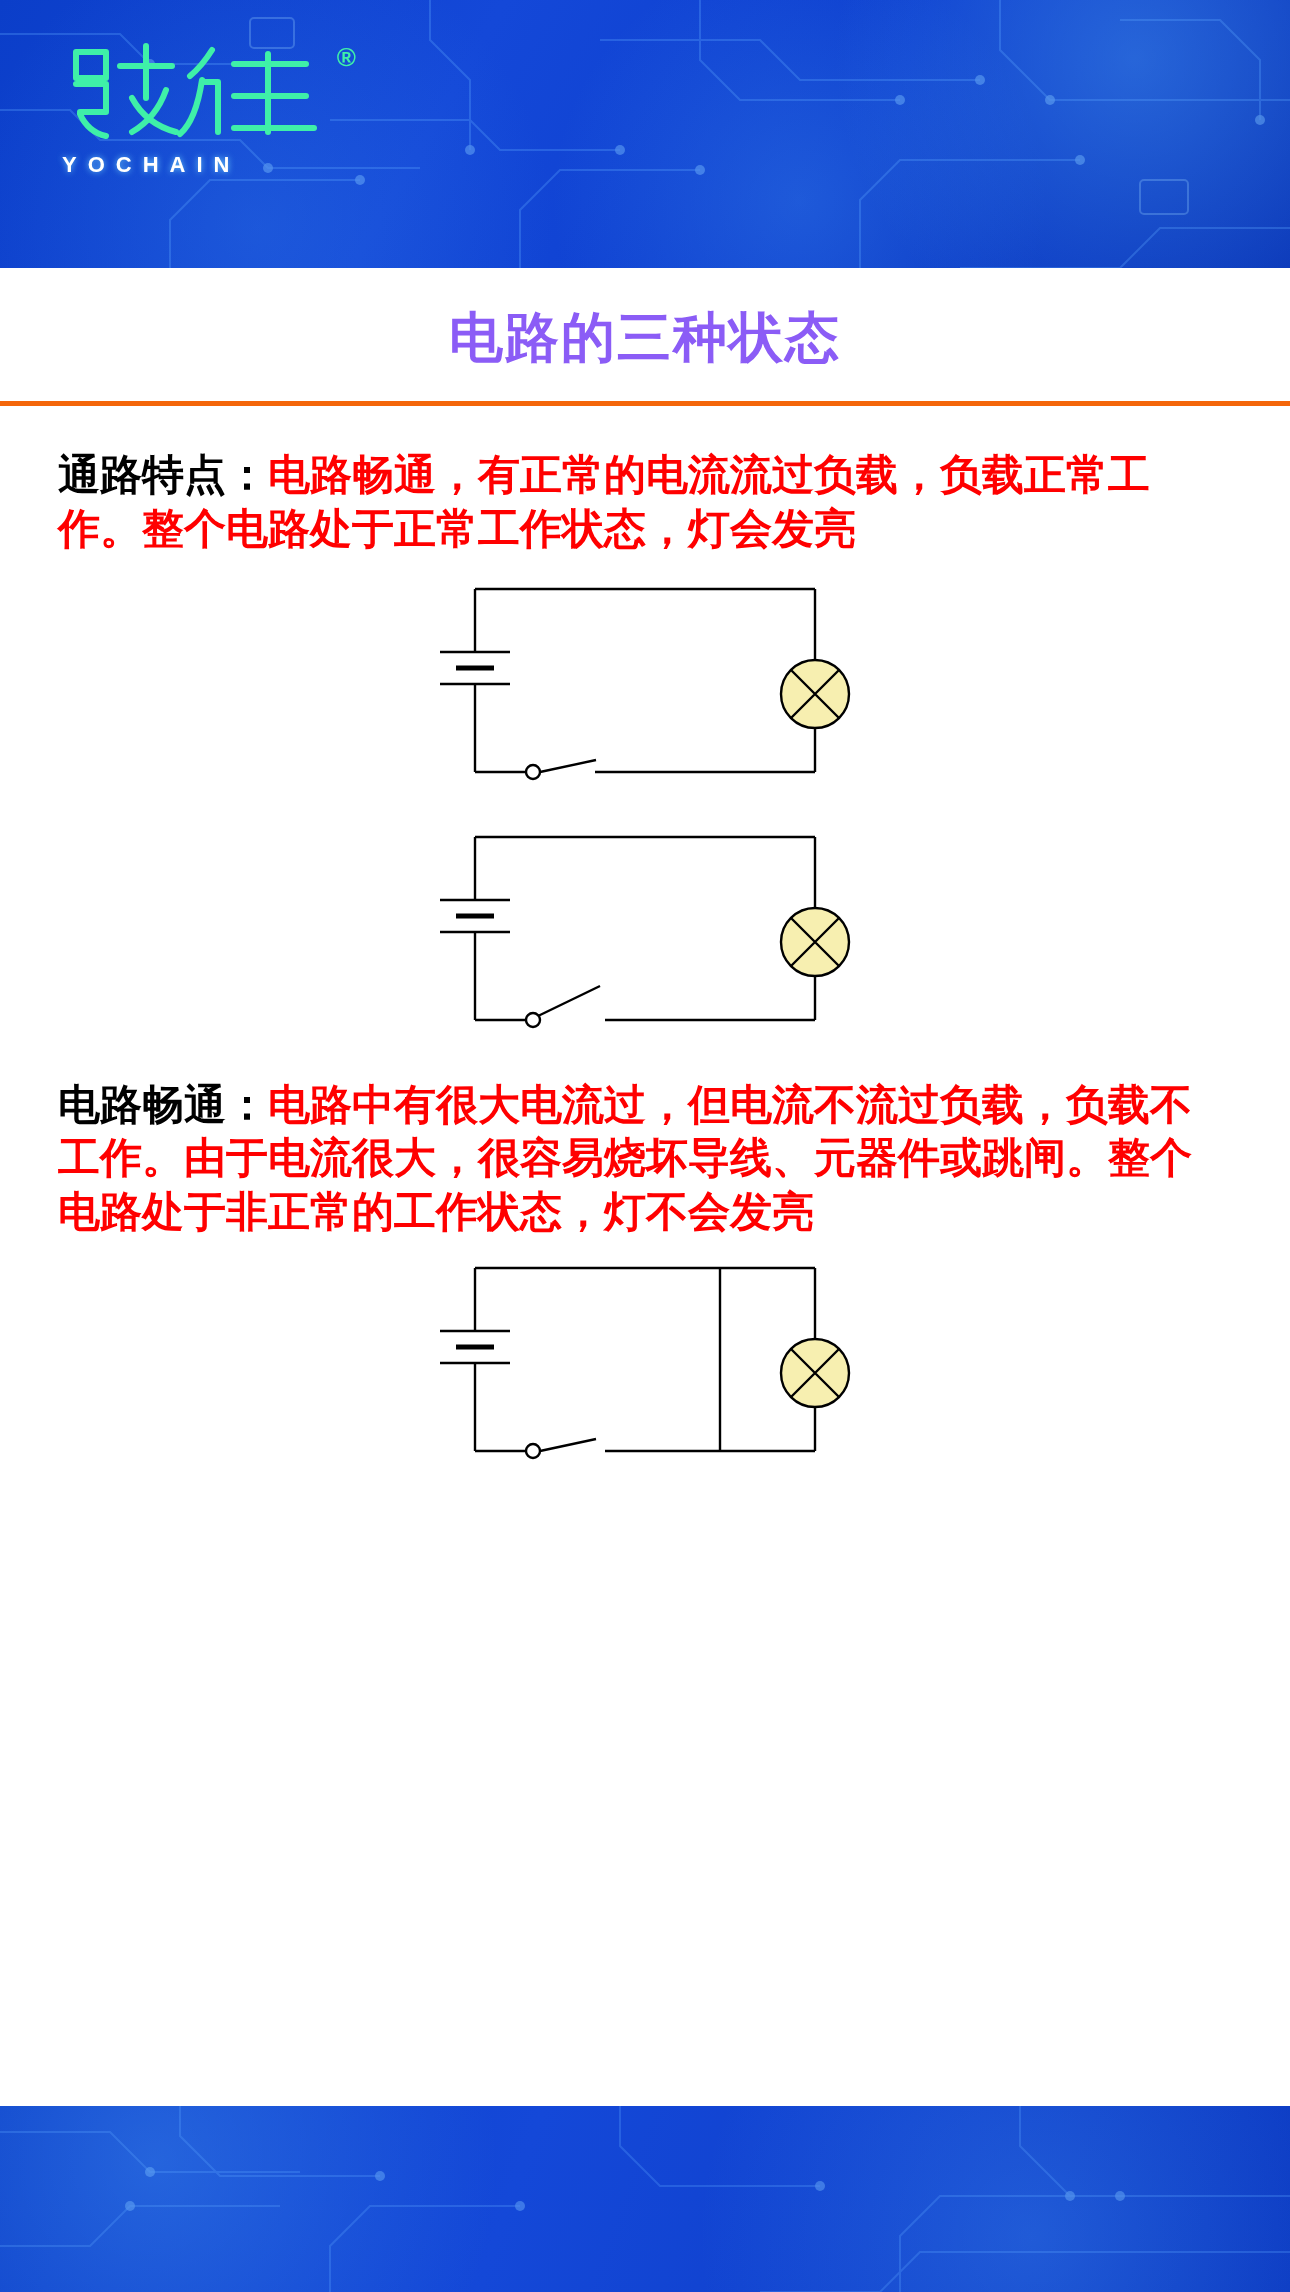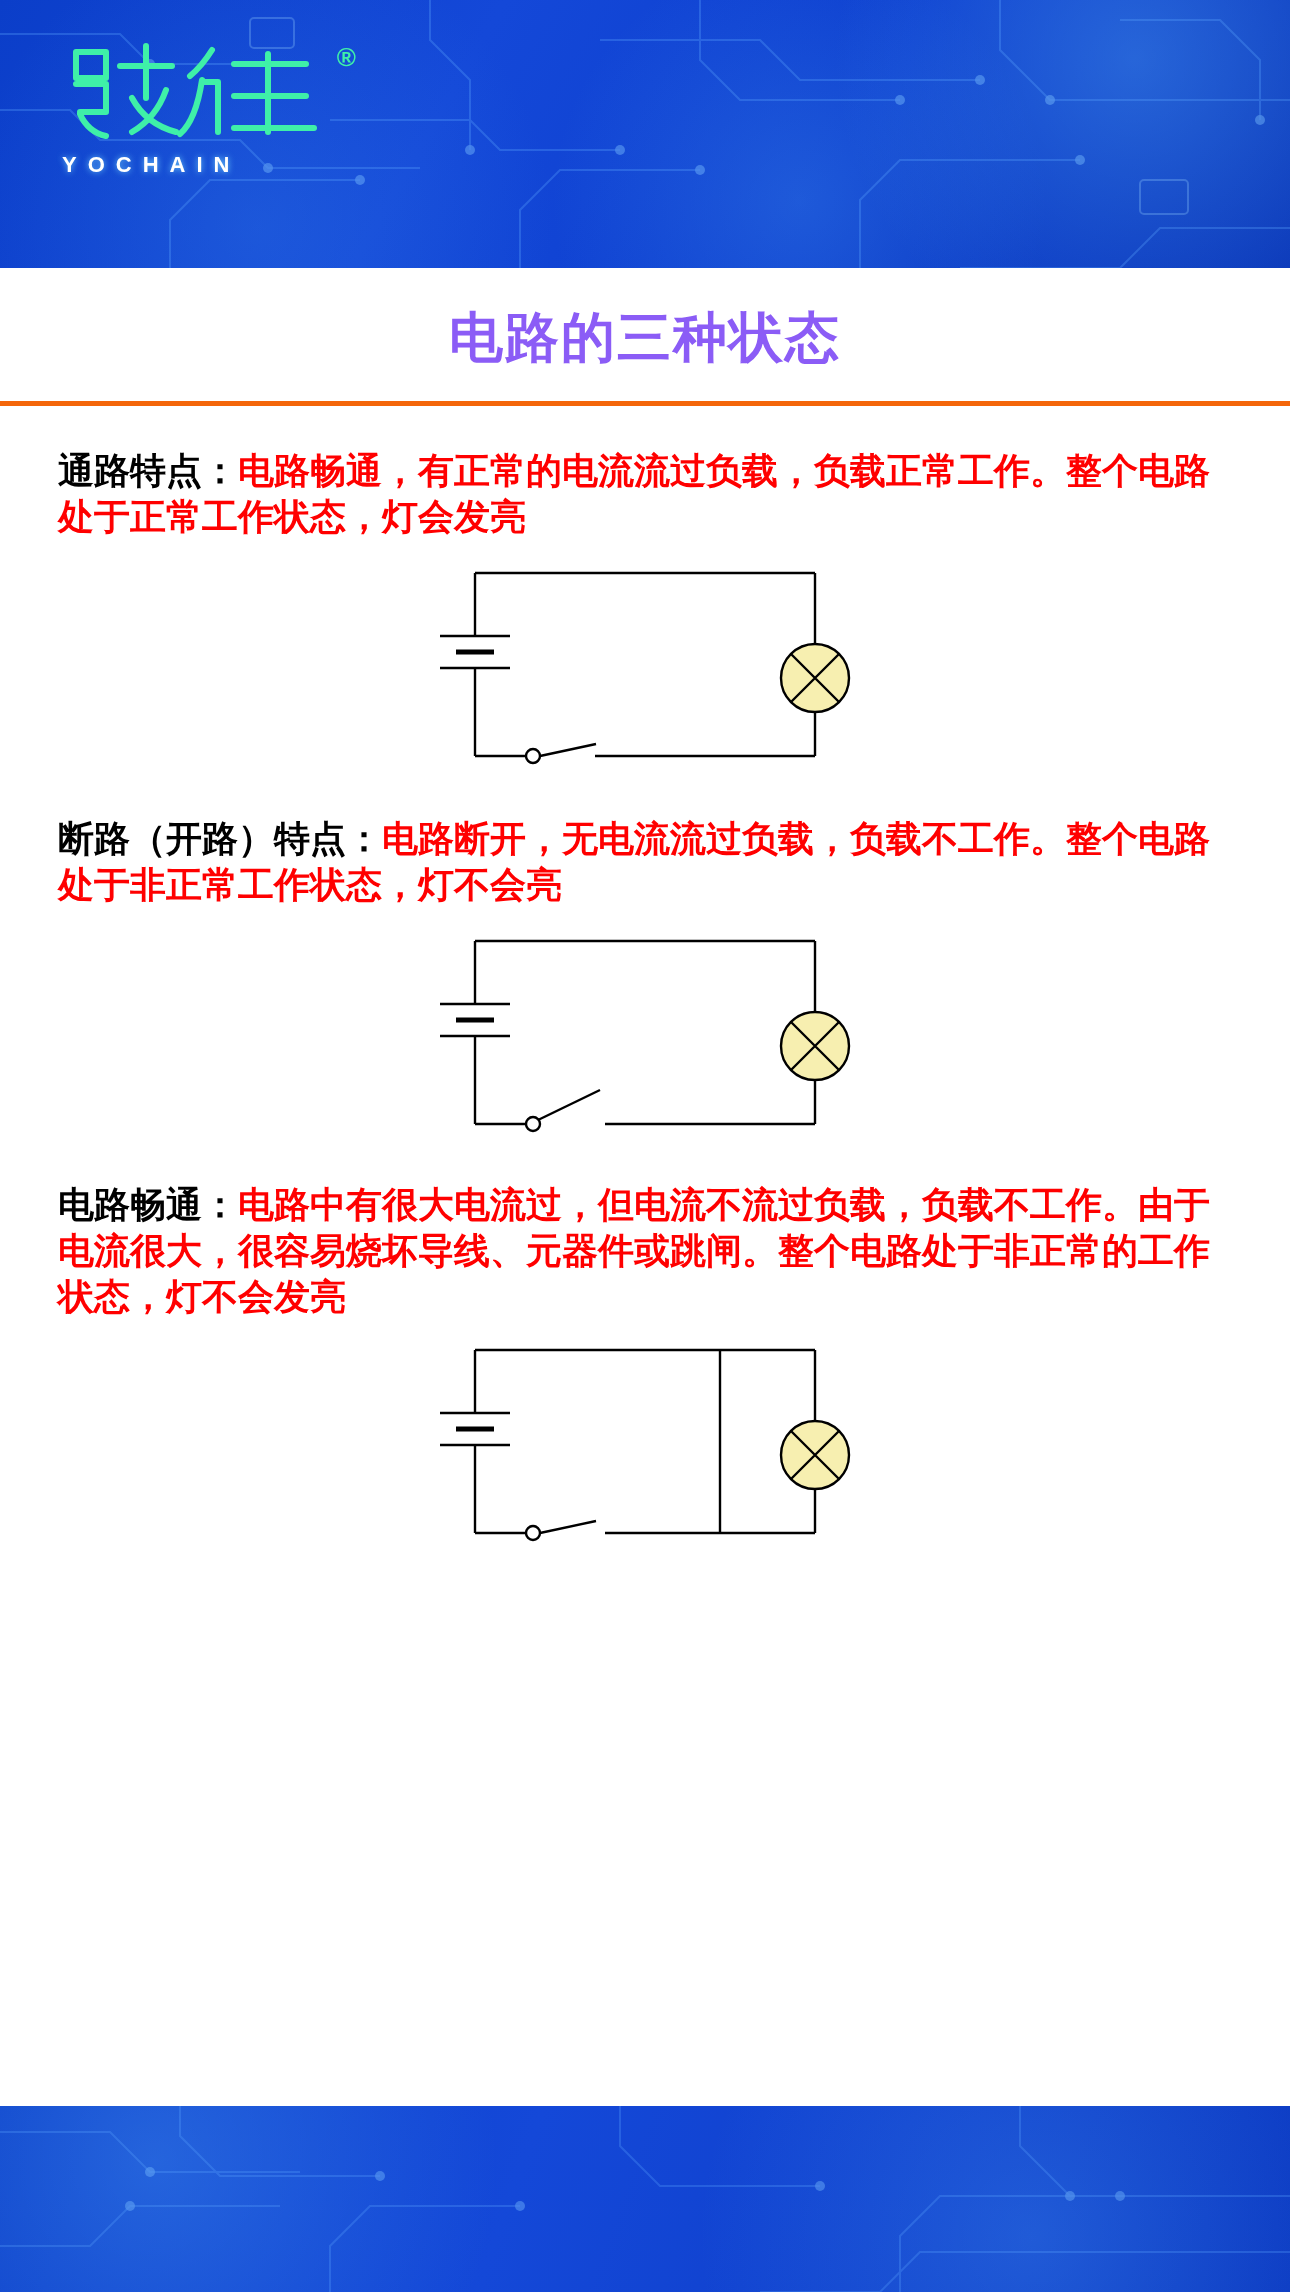--- a/index.html
+++ b/index.html
@@ -85,21 +85,21 @@
   
   .content {
     padding: 0 0 0 0;
     box-sizing: border-box;
   }
   .section {
     padding: 0 58px;
     box-sizing: border-box;
   }
   .para {
-    font-size: 36px;
+    font-size: 42px;
     line-height: 1.28;
     font-weight: bold;
     color: #ff0000;
     margin: 0;
     padding: 0;
     text-align: left;
   }
   .para .lead {
     color: #000000;
   }
@@ -235,23 +235,20 @@
 
         <path d="M120 198 L176 186"></path>
       </g>
       <circle cx="113" cy="198" r="7" fill="#ffffff" stroke="#000000" stroke-width="2.4"></circle>
 
       <circle cx="395" cy="120" r="34" fill="#f7efb0" stroke="#000000" stroke-width="2.4"></circle>
       <path d="M371 96 L419 144 M419 96 L371 144" stroke="#000000" stroke-width="2.4"></path>
     </svg>
   </div>
 
-  <div class="section s2">
-    <p class="para"><span class="lead">断路（开路）特点：</span><span>电路断开，无电流流过负载，负载不工作。整个电路处于非正常工作状态，灯不会亮</span></p>
-  </div>
   <div class="figure fig2">
     <svg width="450" height="230" viewBox="0 0 450 230">
       <g stroke="#000000" stroke-width="2.4" fill="none">
         <path d="M55 15 H395"></path>
         <path d="M395 15 V100"></path>
         <path d="M395 140 V198"></path>
         <path d="M395 198 H185"></path>
         <path d="M55 15 V78"></path>
         <path d="M55 110 V198"></path>
         <path d="M55 198 H112"></path>

